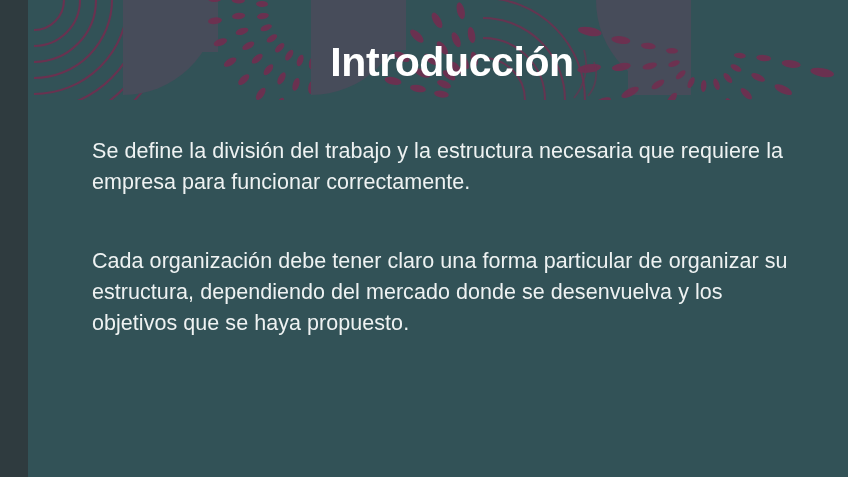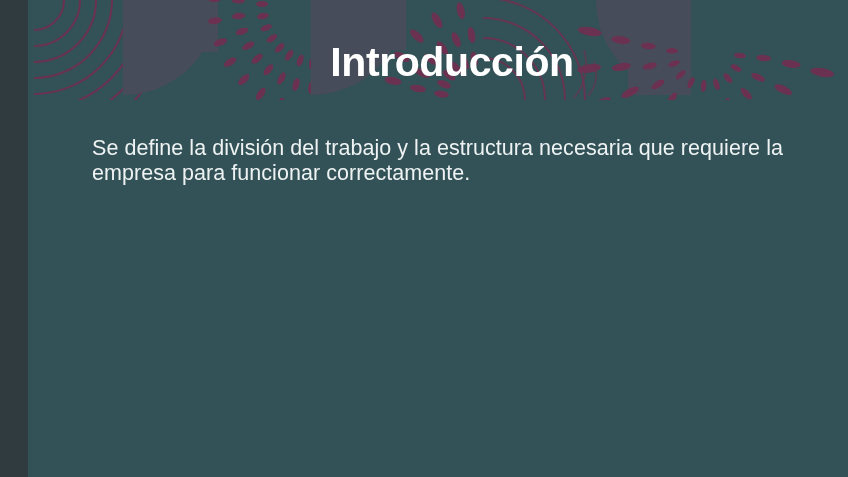--- a/index.html
+++ b/index.html
@@ -51,21 +51,21 @@
   
   .body-block {
     position: absolute;
     left: 64px;
     top: 136px;
     width: 712px;
   }
   .para {
     color: #eef2f2;
     font-size: 21.5px;
-    line-height: 25px;
+    line-height: 31px;
     letter-spacing: 0.05px;
     margin: 0;
   }
   .para + .para {
     margin-top: 48px;
   }
 </style>
 </head>
 <body>
 
@@ -422,15 +422,16 @@
         <path d="M 560 96 A 34 34 0 0 0 566 62"></path>
         <path d="M 546 98 A 52 52 0 0 0 556 50"></path>
       </g>
     </svg>
   </div>
 
   <div class="title">Introducción</div>
 
   <div class="body-block">
     <p class="para">Se define la división del trabajo y la estructura necesaria que requiere la empresa para funcionar correctamente.</p>
+    <p class="para">Cada organización debe tener claro una forma particular de organizar su estructura, dependiendo del mercado donde se desenvuelva y los objetivos que se haya propuesto.</p>
   </div>
 
 </div>
 
 </body></html>

